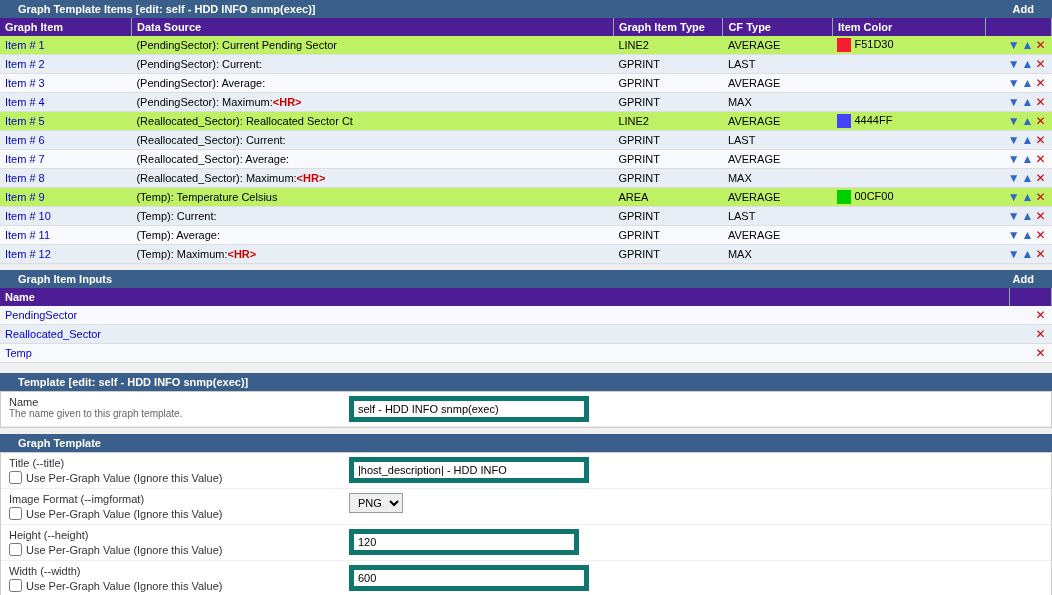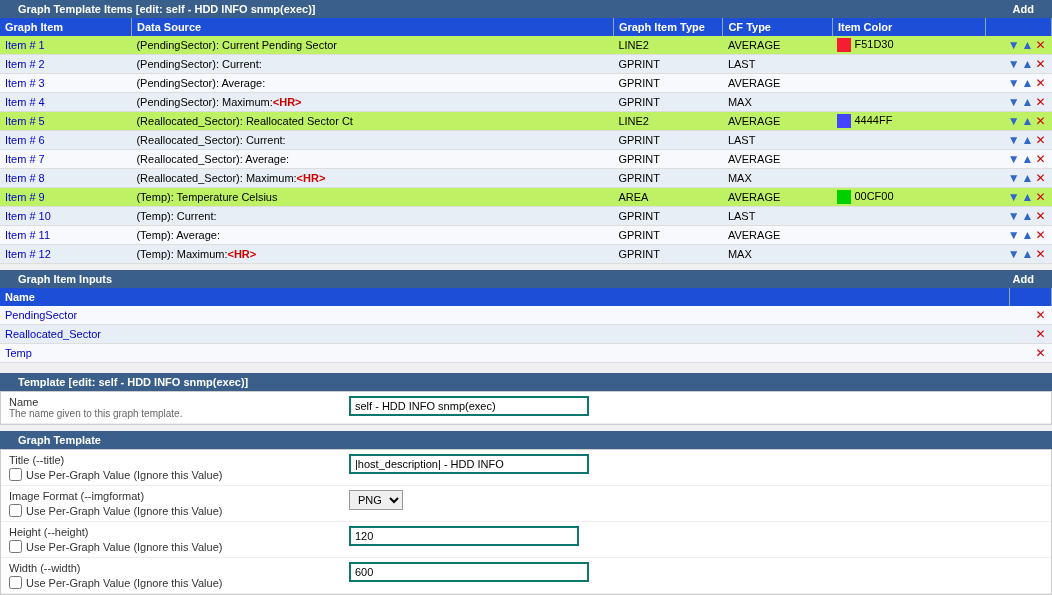--- a/index.html
+++ b/index.html
@@ -11,21 +11,21 @@
       padding: 3px 18px;
       display: flex;
       justify-content: space-between;
       align-items: center;
       font-weight: bold;
     }
     .section-header a { color: #fff; text-decoration: none; }
 
     table { width: 100%; border-collapse: collapse; }
     th {
-      background: #1d4ed8;
+      background: #4c1d95;
       color: #fff;
       text-align: left;
       padding: 3px 5px;
       font-weight: bold;
       border-right: 1px solid #8aa;
     }
     td {
       padding: 2px 5px;
       border-bottom: 1px solid #ddd;
       vertical-align: middle;
@@ -70,21 +70,21 @@
       color: #333;
     }
     .template-form-label .sublabel {
       font-size: 10px;
       color: #666;
     }
     .template-form-input { flex: 1; }
     .template-form-input input[type=text] {
       width: 240px;
       padding: 2px 4px;
-      border: 2px solid #0f766e;
+      border: 5px solid #0f766e;
       font-size: 11px;
     }
     .template-form-input select {
       padding: 2px 4px;
       border: 1px solid #999;
       font-size: 11px;
     }
     .checkbox-row {
       display: flex;
       align-items: center;

